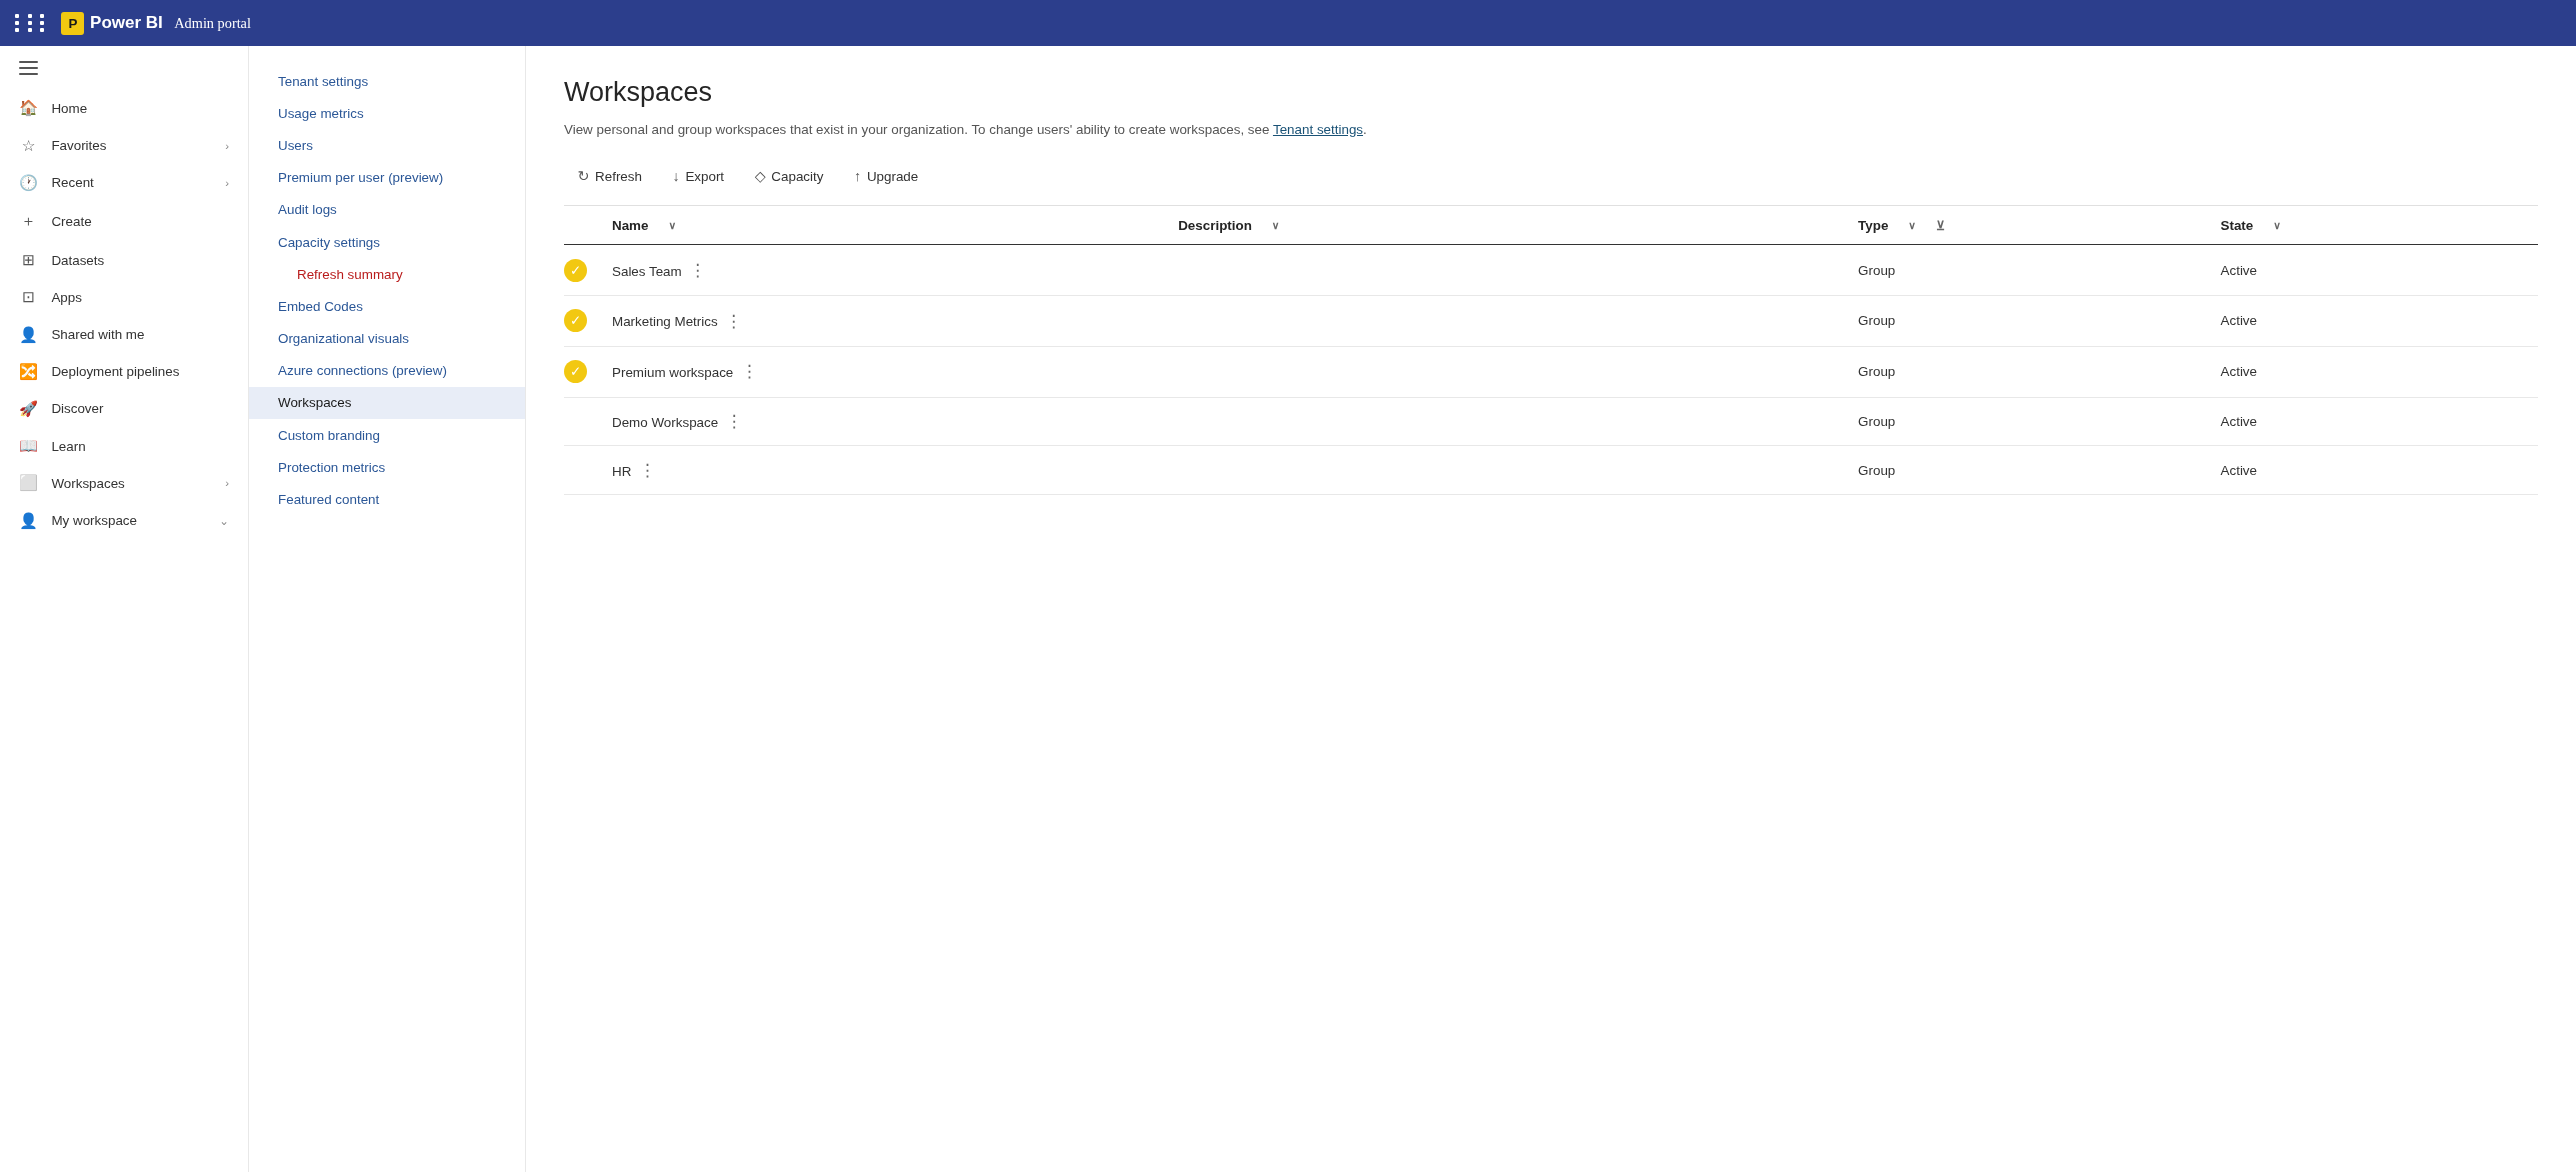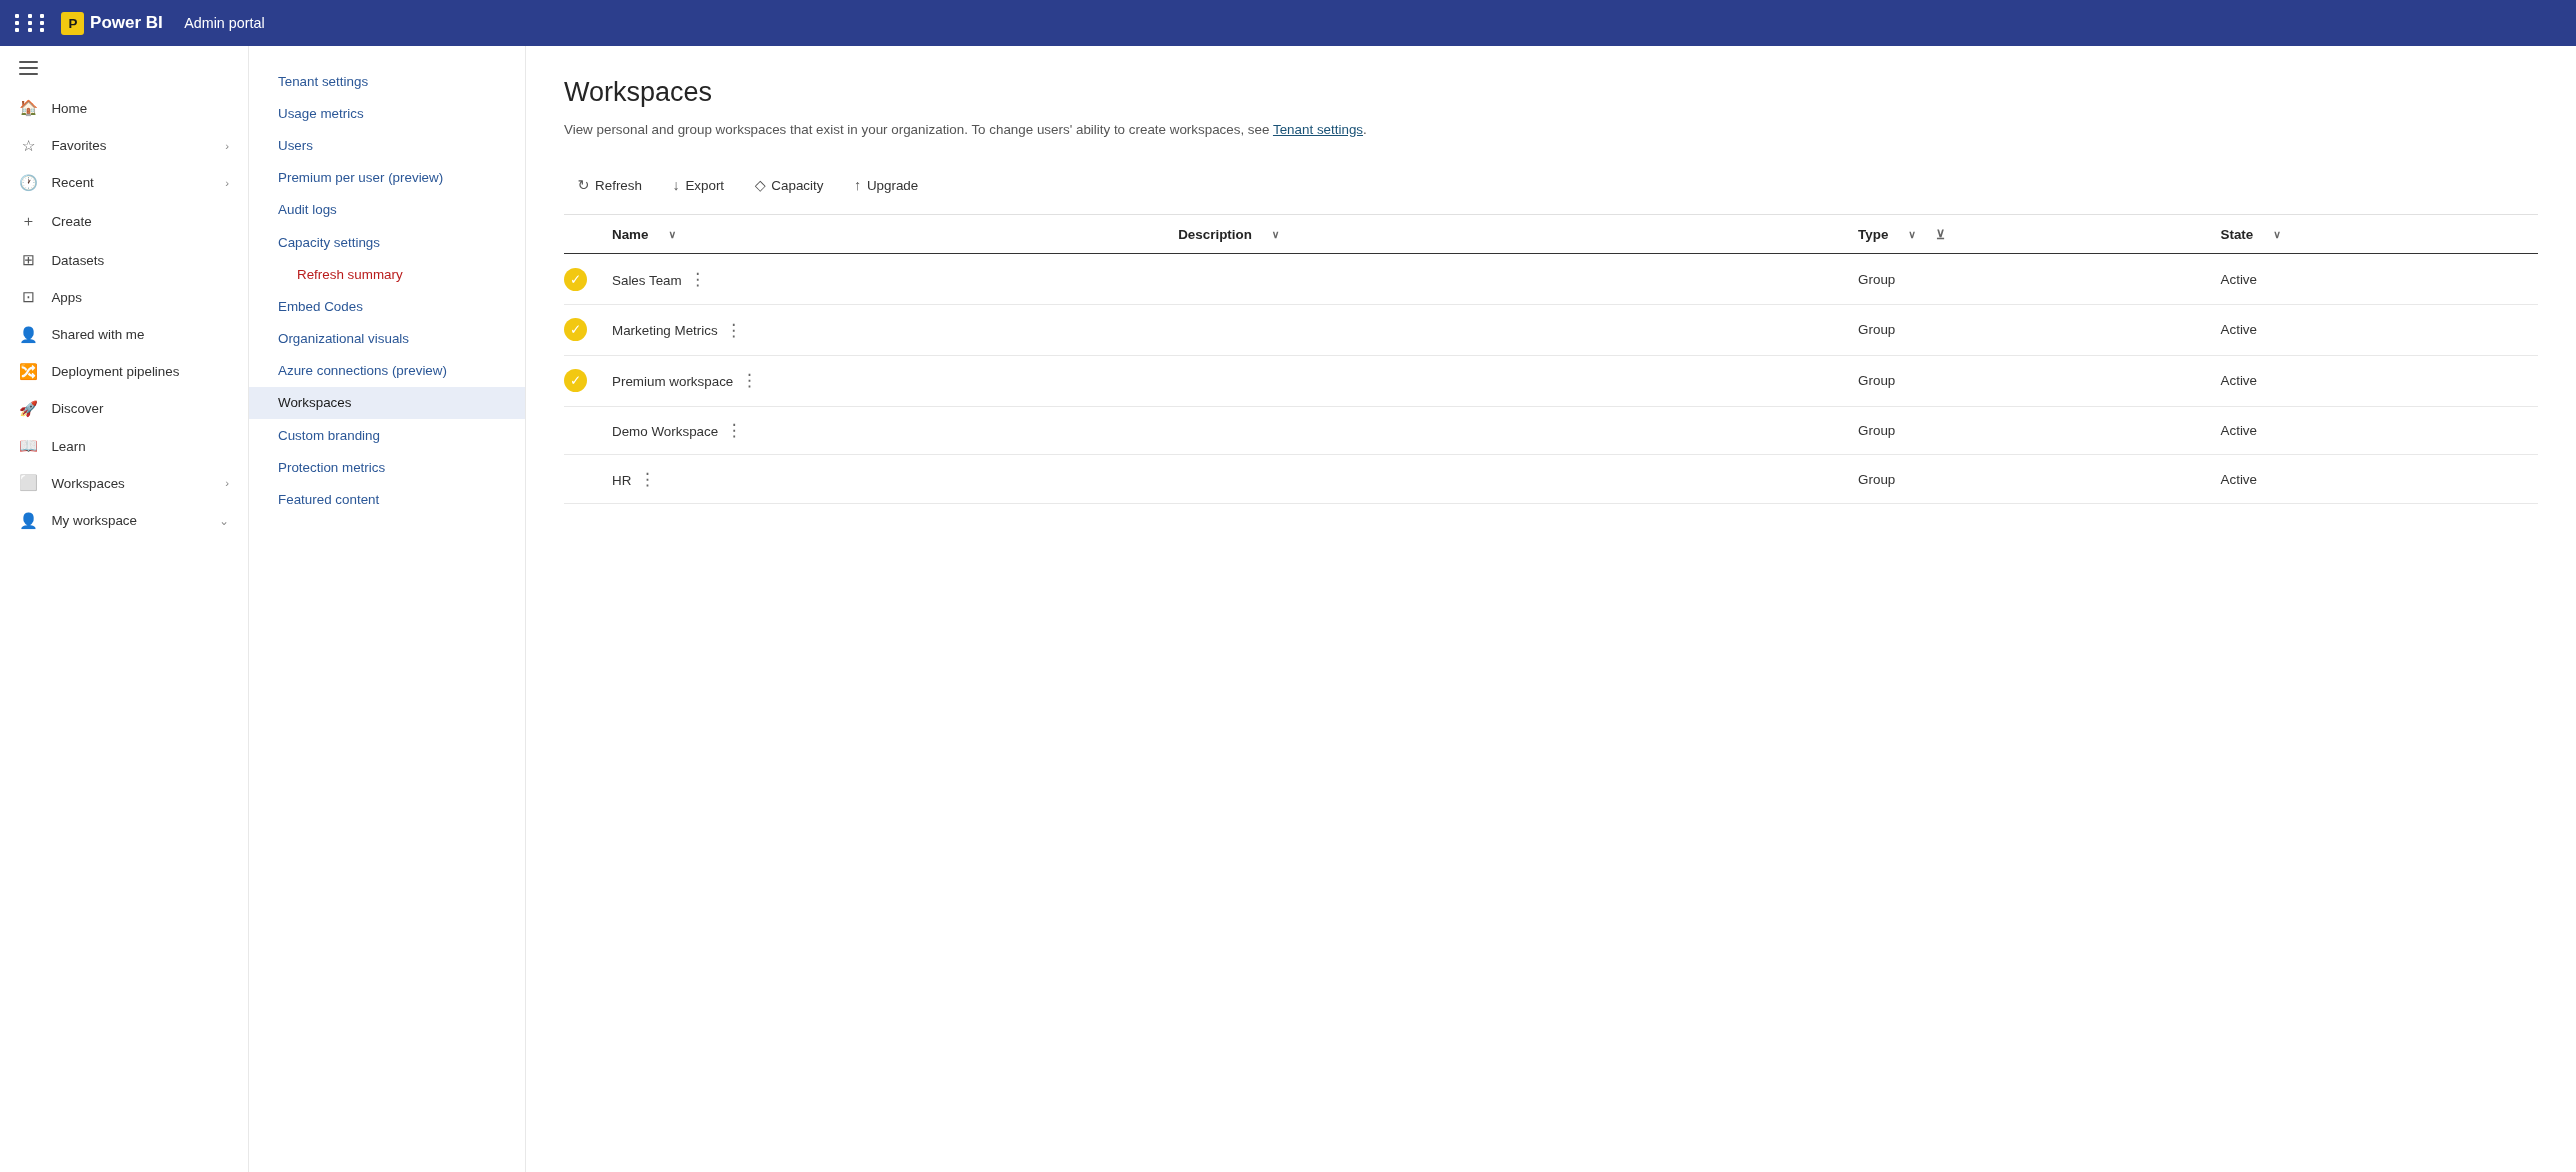--- a/index.html
+++ b/index.html
@@ -39,21 +39,22 @@
       width: 23px; height: 23px;
       background: #f2c811;
       border-radius: 2.9px;
       display: flex; align-items: center; justify-content: center;
       font-size: 13.4px; font-weight: 900; color: #1a1a1a;
     }
     .top-nav-title {
       color: #fff;
       font-size: 14.3px;
       font-weight: 400;
-      margin-left: 10px;
+      margin-left: 0;
+      font-family: Liberation Serif, serif;
     }
 
     
     .main-layout {
       display: flex;
       flex: 1;
       overflow: hidden;
     }
 
     
@@ -136,21 +137,21 @@
     }
     .page-title {
       font-size: 27px;
       font-weight: 300;
       color: #252525;
       margin-bottom: 11.5px;
     }
     .page-desc {
       font-size: 13.4px;
       color: #555;
-      margin-bottom: 32px;
+      margin-bottom: 23px;
       line-height: 1.5;
     }
     .page-desc a {
       color: #1a5276;
       text-decoration: underline;
     }
 
     
     .toolbar {
       display: flex;

